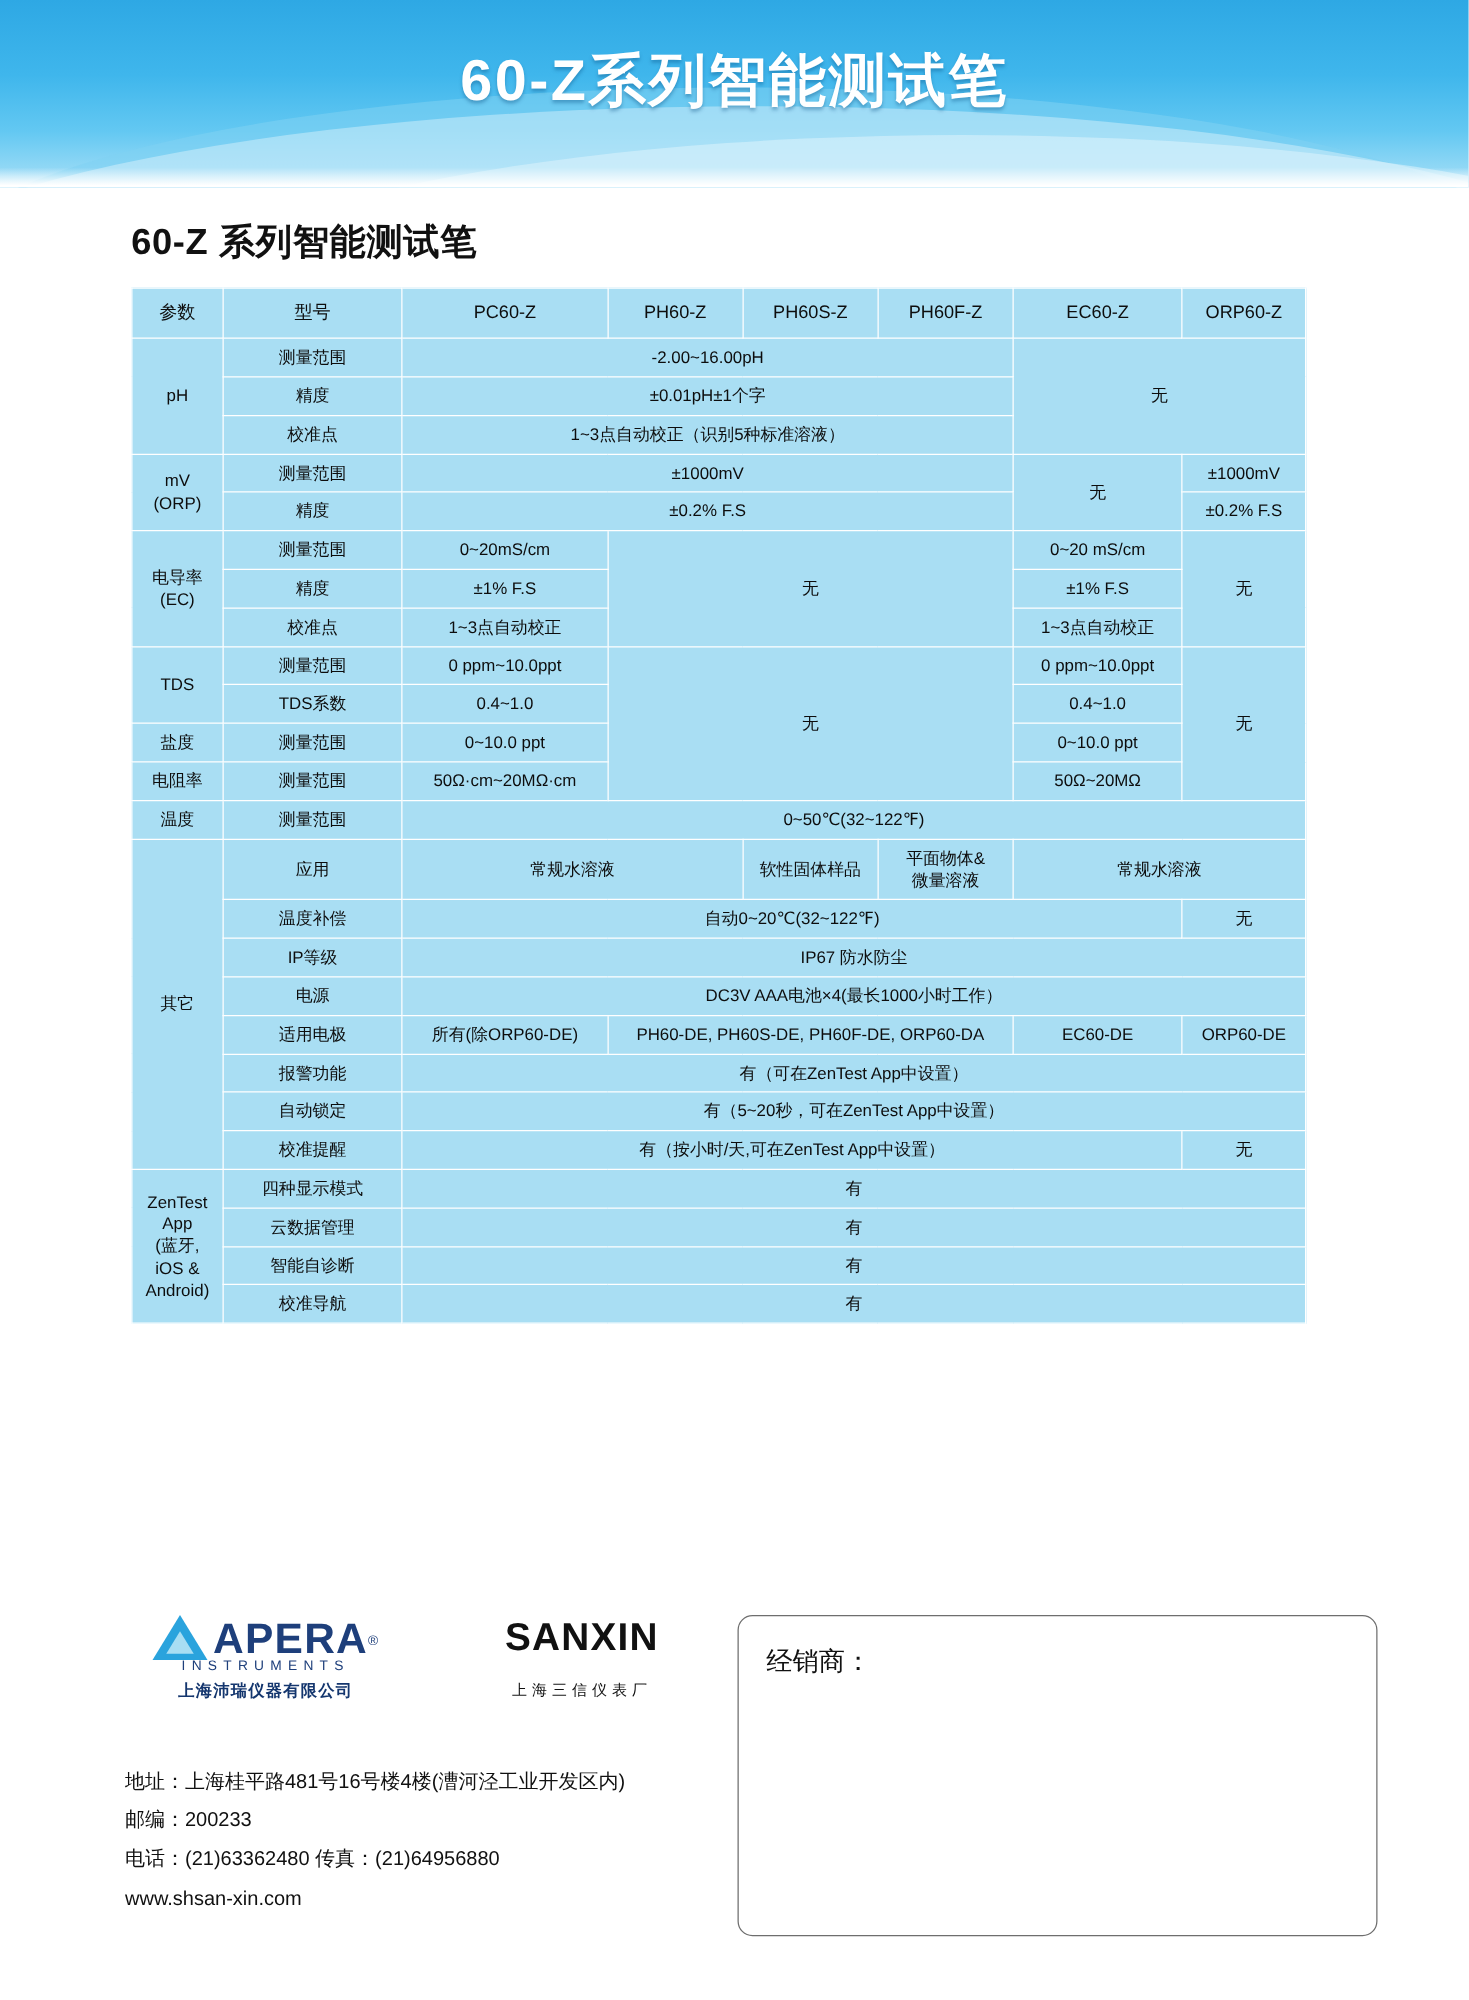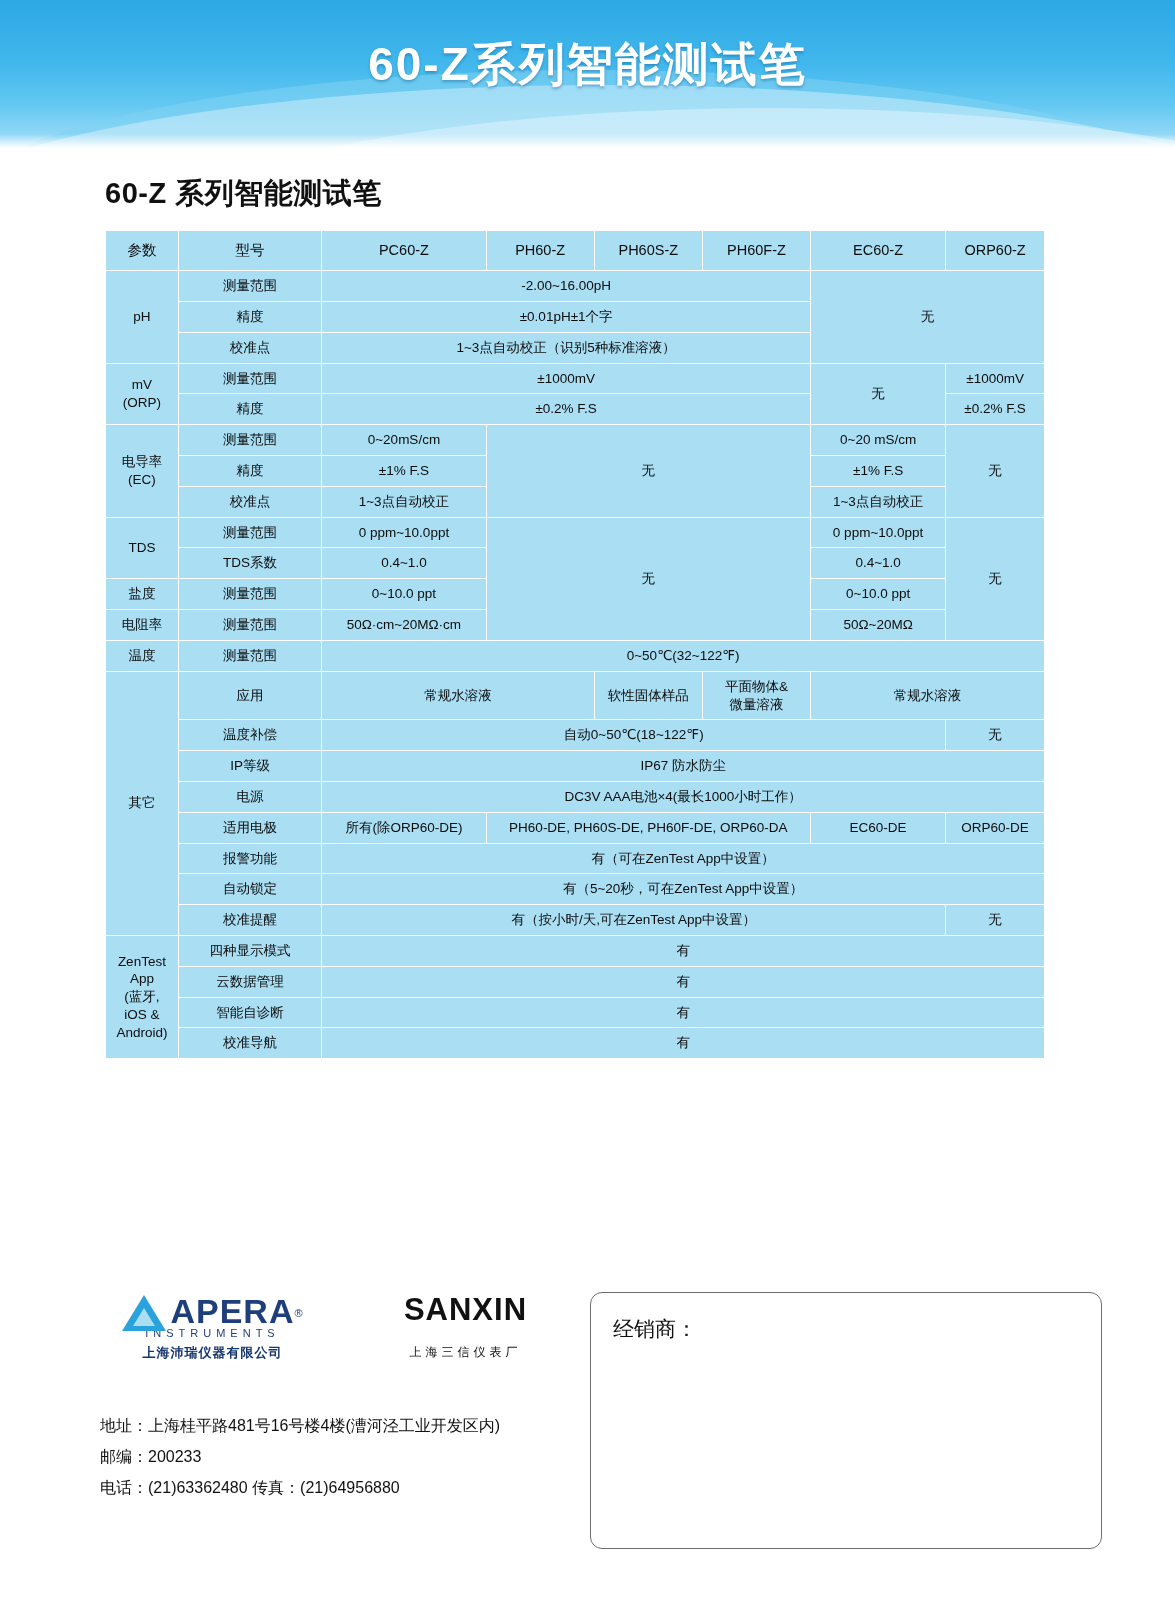--- a/index.html
+++ b/index.html
@@ -86,21 +86,21 @@
   .c-orp{width:95px;}
   .small{font-size:12.5px;}
   .tiny{font-size:11.5px;line-height:1.3;}
 
   
   .footer{
     position:absolute;top:1282px;left:0;width:1175px;height:318px;
   }
   .logos{position:absolute;left:105px;top:10px;display:flex;align-items:flex-start;gap:38px;}
   .apera-logo{width:215px;text-align:center;}
-  .apera-top{display:flex;align-items:flex-end;justify-content:center;gap:4px;}
+  .apera-top{display:flex;align-items:flex-start;justify-content:center;gap:4px;}
   .apera-mark{width:44px;height:36px;position:relative;}
   .apera-mark .tri{
     position:absolute;left:0;top:0;width:0;height:0;
     border-left:22px solid transparent;border-right:22px solid transparent;
     border-bottom:36px solid #2aa3dd;
   }
   .apera-mark .tri-in{
     position:absolute;left:11px;top:13px;width:0;height:0;
     border-left:11px solid transparent;border-right:11px solid transparent;
     border-bottom:18px solid #a9def3;
@@ -260,21 +260,21 @@
       <td colspan="2">常规水溶液</td>
       <td class="small">软性固体样品</td>
       <td class="small">
         <span>平面物体&amp;</span><br>
         <span>微量溶液</span>
       </td>
       <td colspan="2">常规水溶液</td>
     </tr>
     <tr>
       <td>温度补偿</td>
-      <td colspan="5">自动0~50℃(18~122℉)</td>
+      <td colspan="5">自动0~20℃(32~122℉)</td>
       <td>无</td>
     </tr>
     <tr>
       <td>IP等级</td>
       <td colspan="6">IP67 防水防尘</td>
     </tr>
     <tr>
       <td>电源</td>
       <td colspan="6">DC3V AAA电池×4(最长1000小时工作）</td>
     </tr>
@@ -346,18 +346,19 @@
     <div class="sanxin-logo">
       <div class="sanxin-word">SANXIN</div>
       <div class="sanxin-cn">上海三信仪表厂</div>
     </div>
   </div>
 
   <div class="addr">
     <div>地址：上海桂平路481号16号楼4楼(漕河泾工业开发区内)</div>
     <div>邮编：200233</div>
     <div>电话：(21)63362480  传真：(21)64956880</div>
+    <div>www.shsan-xin.com</div>
   </div>
 
   <div class="dealer-box">
     <div class="dealer-label">经销商：</div>
   </div>
 </div>
 
 </body></html>

